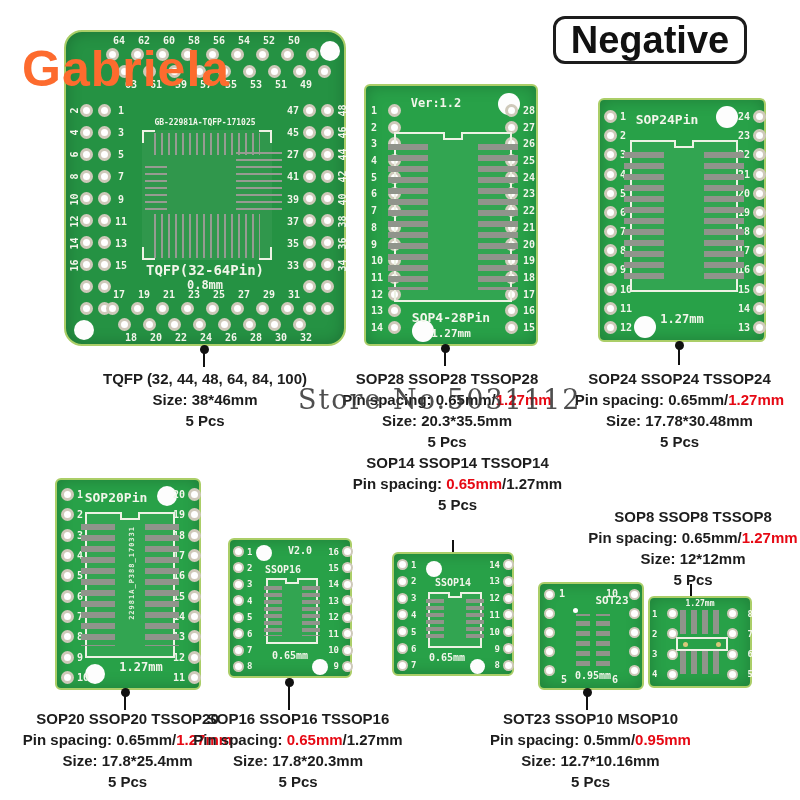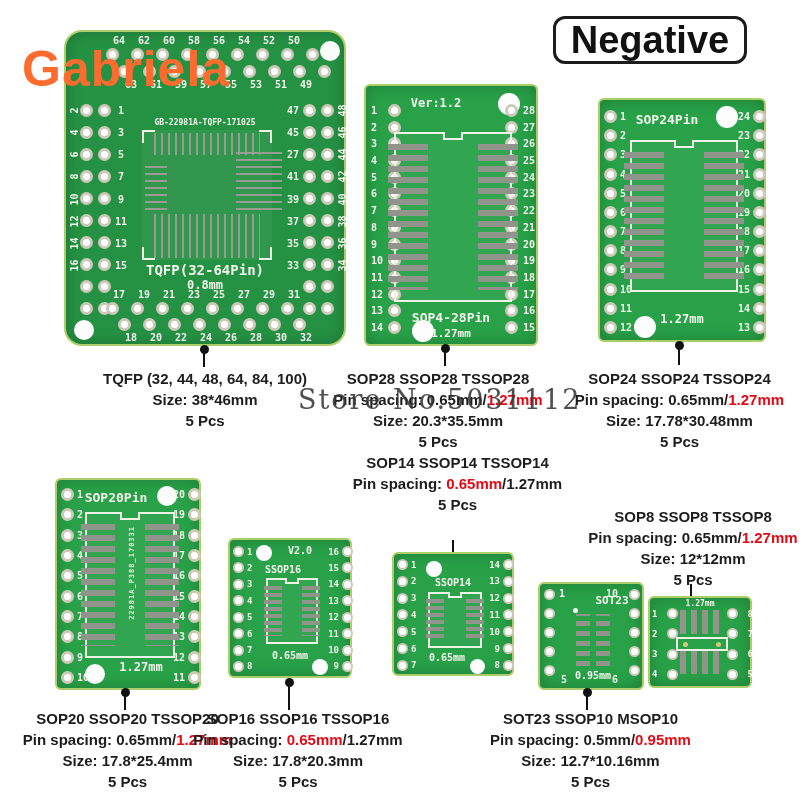--- a/index.html
+++ b/index.html
@@ -513,21 +513,21 @@
 
 <div class="pointer dtop" style="left:203px;top:351px;height:16px"></div>
 <div class="pointer dtop" style="left:444px;top:350px;height:16px"></div>
 <div class="pointer dtop" style="left:678px;top:347px;height:18px"></div>
 
 <div class="plabel" style="left:70px;top:368px;width:270px">
   <div>TQFP (32, 44, 48, 64, 84, 100)</div>
   <div>Size: 38*46mm</div>
   <div>5 Pcs</div>
 </div>
-<div class="plabel" style="left:323px;top:368px;width:230px">
+<div class="plabel" style="left:332px;top:368px;width:230px">
   <div>SOP28 SSOP28 TSSOP28</div>
   <div><span>Pin spacing: 0.65mm/</span><span class="red">1.27mm</span><span></span></div>
   <div>Size: 20.3*35.5mm</div>
   <div>5 Pcs</div>
 </div>
 <div class="plabel" style="left:562px;top:368px;width:235px">
   <div>SOP24 SSOP24 TSSOP24</div>
   <div><span>Pin spacing: 0.65mm/</span><span class="red">1.27mm</span><span></span></div>
   <div>Size: 17.78*30.48mm</div>
   <div>5 Pcs</div>

